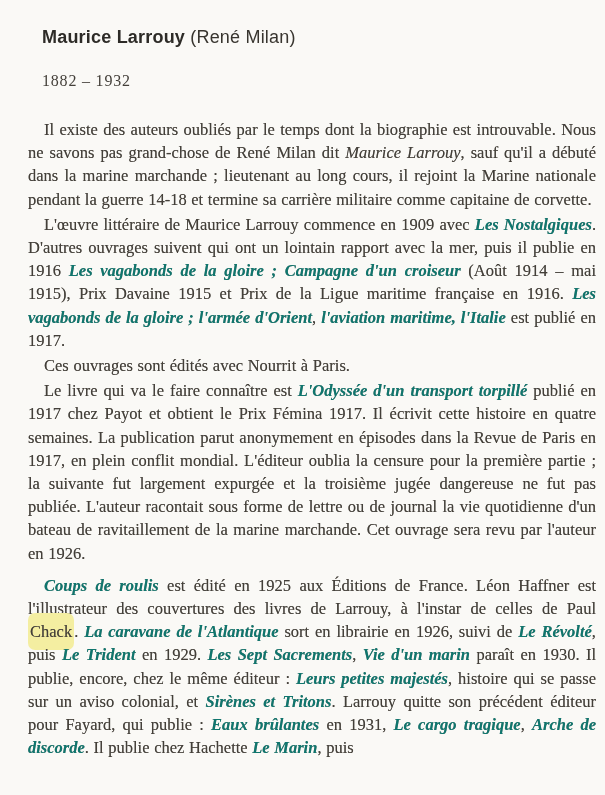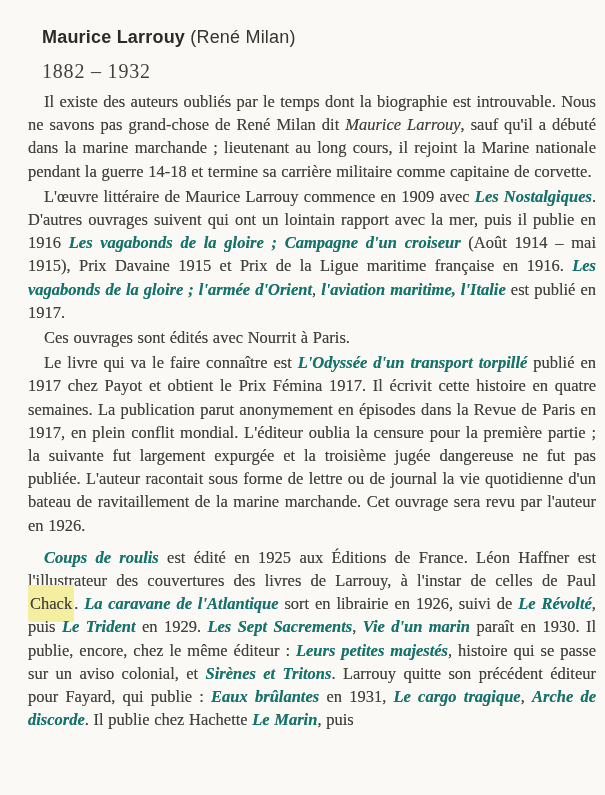--- a/index.html
+++ b/index.html
@@ -31,29 +31,29 @@
     letter-spacing: 0.2px;
   }
   .author-name {
     font-weight: bold;
   }
   .author-alias {
     font-weight: normal;
     color: #38352f;
   }
   .years {
-    margin-top: 13px;
+    margin-top: 23px;
     font-family: "Liberation Serif", "DejaVu Serif", serif;
-    font-size: 20px;
+    font-size: 16px;
     line-height: 20px;
     color: var(--text-color, #433f39);
     letter-spacing: 0.8px;
   }
   .doc-body {
-    margin-top: 9px;
+    margin-top: 27px;
     padding-left: 28px;
     padding-right: 9px;
     text-align: justify;
     font-size: 16.5px;
     line-height: 23.2px;
     word-spacing: 0.5px;
     text-shadow: 0 0 0.45px rgba(62, 58, 51, 0.55);
   }
   .para {
     margin: 0 0 2px 0;
@@ -61,21 +61,21 @@
   }
   .para:last-child {
     margin-top: 9px;
   }
   .run-r  { font-style: normal;  font-weight: normal; }
   .run-i  { font-style: italic;  font-weight: normal; }
   .run-bi { font-style: italic;  font-weight: bold; color: #0f766e; }
   .run-hl {
     background: var(--highlight-color, #f4eea1);
     padding: 9px 2px;
-    border-radius: 2px;
+    border-radius: 7px;
   }
 </style>
 </head>
 <body>
 
 <div class="page">
   <div class="doc-header">
     <div class="author-line">
       <span class="author-name">Maurice Larrouy</span>
       <span class="author-alias">(René Milan)</span>

